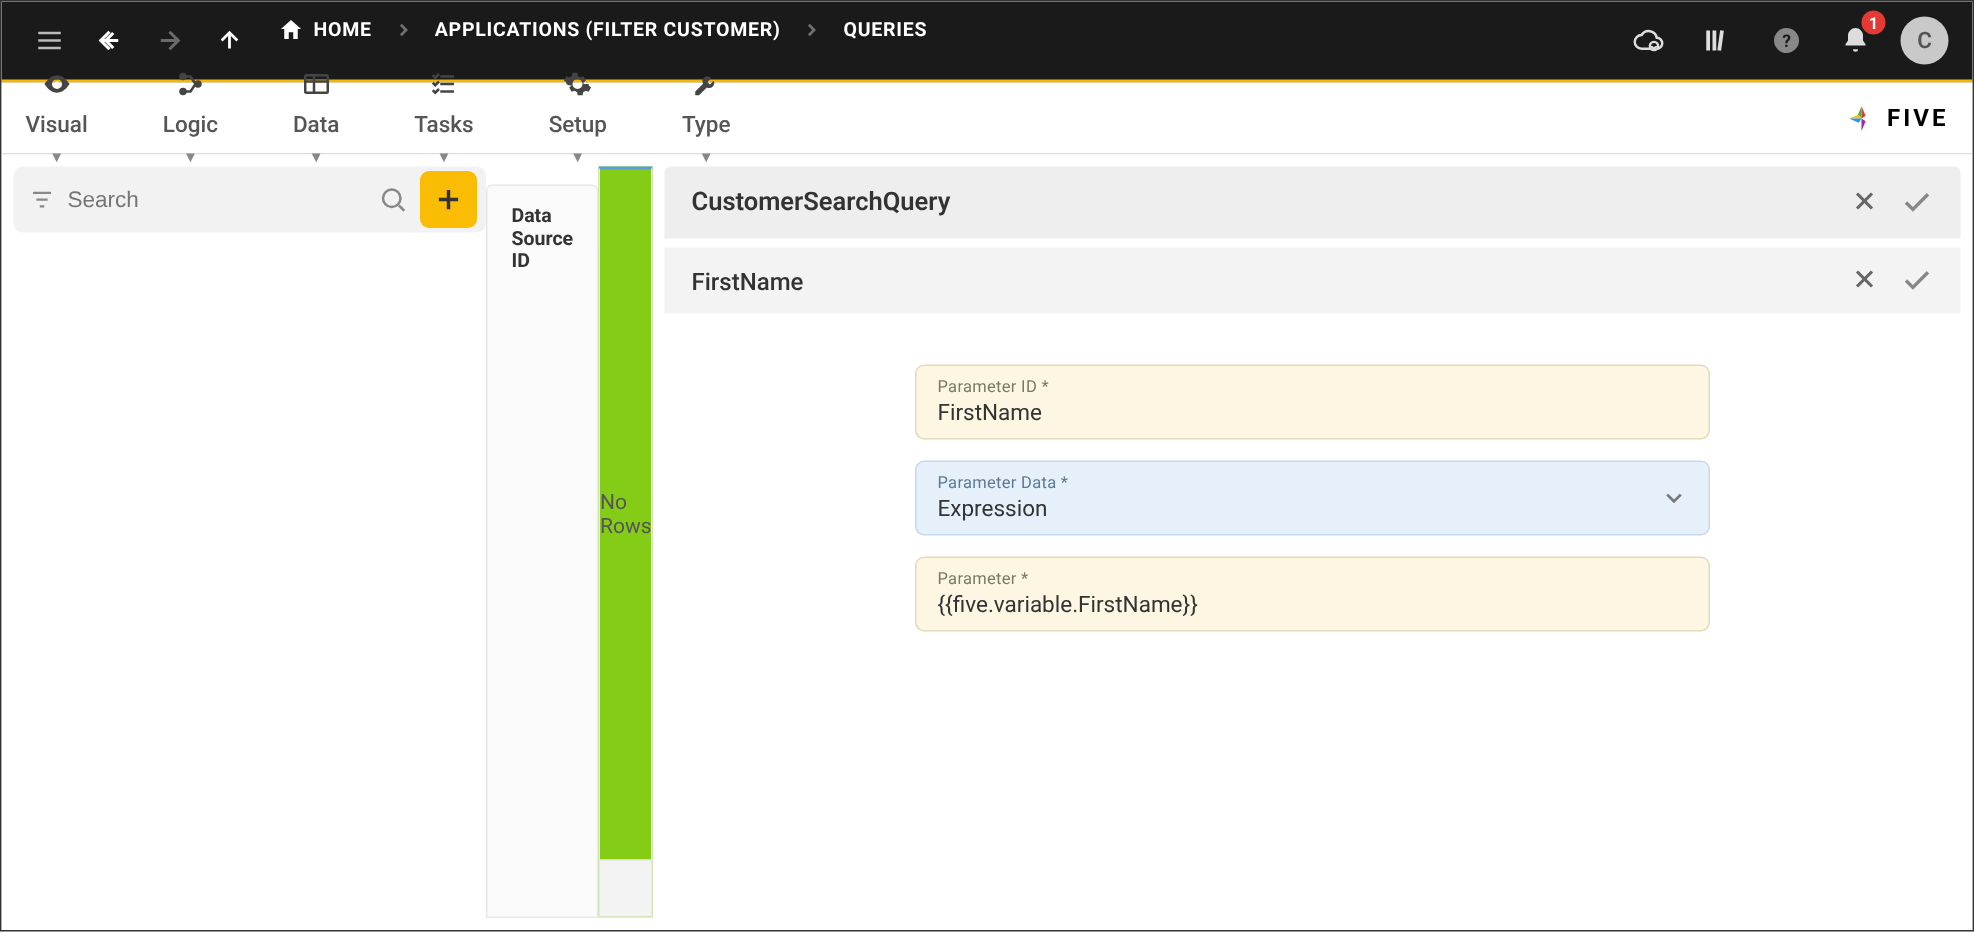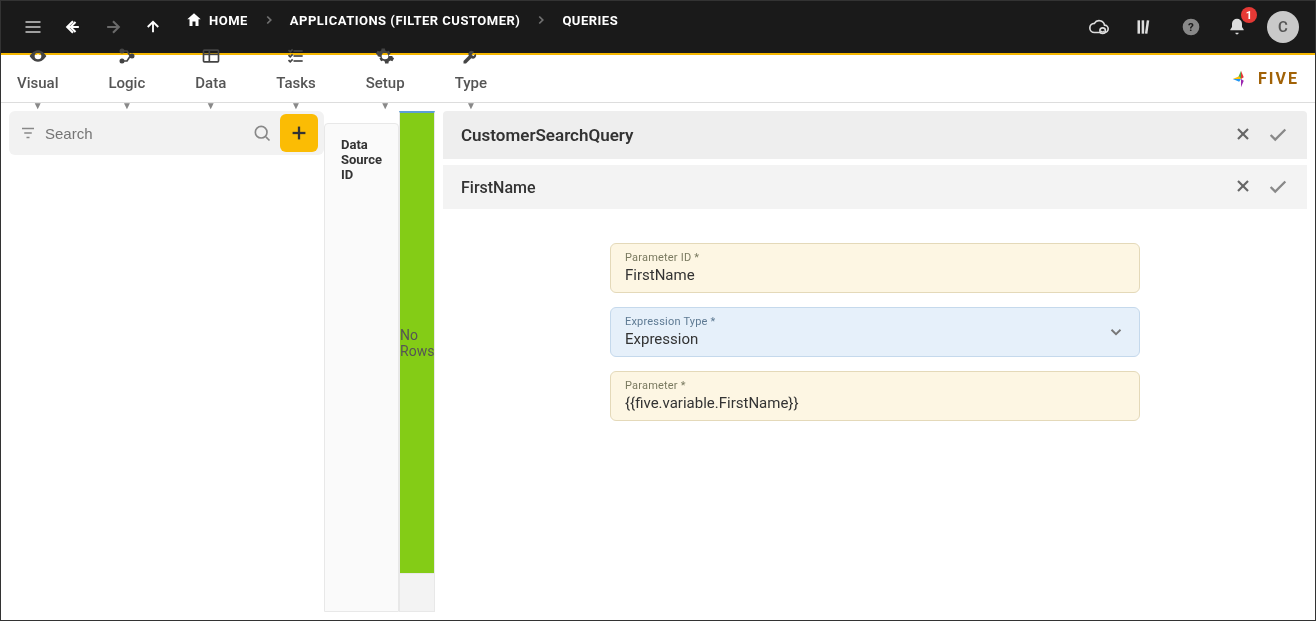--- a/index.html
+++ b/index.html
@@ -55,21 +55,21 @@
     border-bottom: 1px solid #ddd;
     gap: 50px;
   }
   .tab-item {
     display: flex; align-items: center; gap: 8px;
     color: #555; font-size: 15px; font-weight: 500;
     cursor: pointer;
     flex-direction: column;
   }
   .tab-caret { font-size: 10px; color: #888; }
-  .brand-logo { margin-left: auto; display: flex; align-items: center; gap: 6px; color: #a16207; font-weight: 700; letter-spacing: 2px; font-size: 16px; }
+  .brand-logo { margin-left: auto; display: flex; align-items: center; gap: 6px; color: #000000; font-weight: 700; letter-spacing: 2px; font-size: 16px; }
 
   .main-area {
     display: flex;
     height: calc(621px - 54px - 2px - 48px);
     background: #fff;
     padding: 0;
   }
 
   .left-panel {
     width: 442px;
@@ -391,21 +391,21 @@
         </span>
       </div>
     </div>
 
     <div class="form-area">
       <div class="field">
         <div class="field-label">Parameter ID *</div>
         <div class="field-value">FirstName</div>
       </div>
       <div class="field blue">
-        <div class="field-label">Expression Type *</div>
+        <div class="field-label">Parameter Data *</div>
         <div class="field-value">Expression</div>
         <div class="field-chevron">
           <svg width="18" height="18" viewBox="0 0 24 24" fill="none" stroke="#777" stroke-width="2.5">
               <polyline points="6 9 12 15 18 9"></polyline>
             </svg>
         </div>
       </div>
       <div class="field">
         <div class="field-label">Parameter *</div>
         <div class="field-value">{{five.variable.FirstName}}</div>

